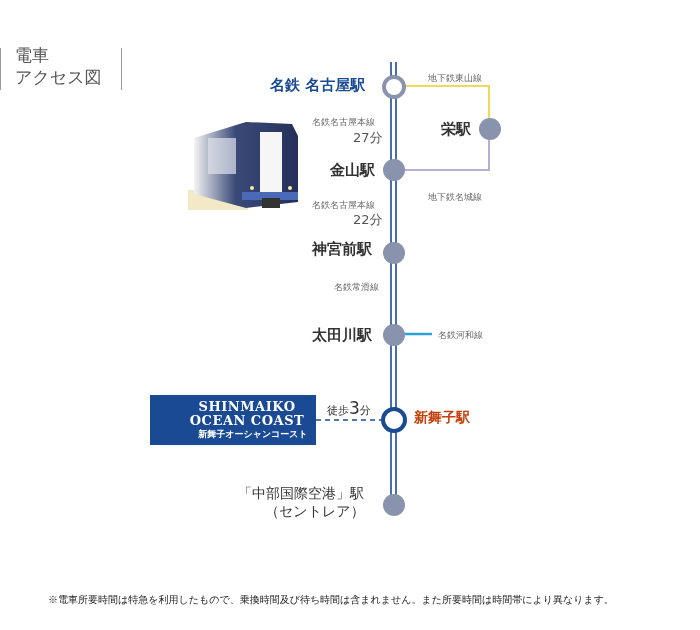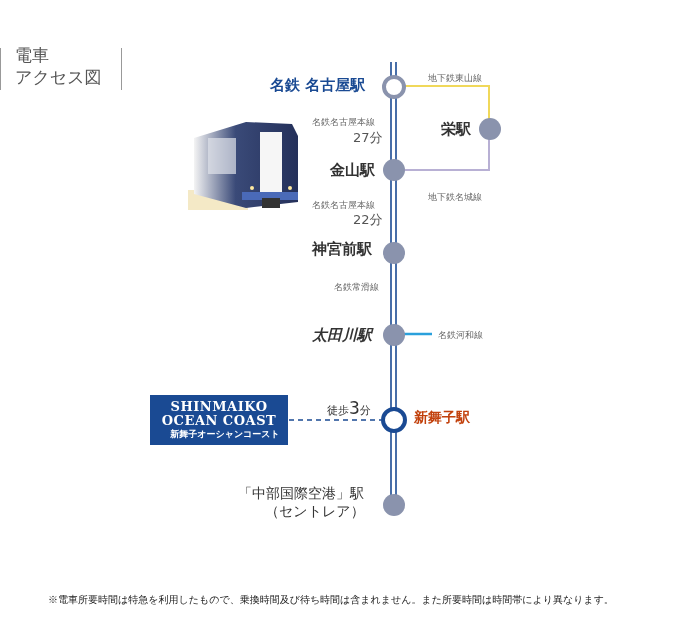--- a/index.html
+++ b/index.html
@@ -7,21 +7,21 @@
   .abs{position:absolute;}
   .title-box{left:0;top:48px;width:120px;height:42px;border-left:1px solid #999;border-right:1px solid #999;}
   .title-box .l1{position:absolute;left:14px;top:-4px;font-size:17px;color:#555;}
   .title-box .l2{position:absolute;left:14px;top:18px;font-size:17px;color:#555;text-align:center;}
   .st-name{font-weight:bold;font-size:15px;color:#333;white-space:nowrap;}
   .small{font-size:9px;color:#666;white-space:nowrap;}
   .dur{font-size:13px;color:#555;white-space:nowrap;}
   .node{width:22px;height:22px;border-radius:50%;background:#8a93ad;}
   .node.ring{background:#fff;box-sizing:border-box;border:4px solid #8a93ad;width:24px;height:24px;}
   .node.ring-blue{background:#fff;box-sizing:border-box;border:4px solid #1a4a93;width:26px;height:26px;}
-  .oc-box{left:150px;top:395px;width:138px;height:50px;background:#1a4a93;color:#fff;text-align:center;}
+  .oc-box{left:150px;top:395px;width:138px;height:50px;background:#1a4a93;color:#fff;text-align:center;padding-left:28px;}
   .oc-box .en{font-weight:bold;font-size:13px;line-height:14px;letter-spacing:0.5px;font-family:"DejaVu Serif","Liberation Serif",serif;}
   .oc-box .jp{font-size:9px;line-height:12px;font-weight:bold;margin-left:12px;}
   .note{left:0;top:593px;font-size:10px;color:#222;font-family:Liberation Sans, sans-serif;white-space:nowrap;padding-left:48px;}
   .train{left:188px;top:110px;width:112px;height:100px;}
 </style>
 </head>
 <body>
 
 <div class="abs title-box">
   <span class="l1">電車</span>
@@ -78,21 +78,21 @@
 <span class="abs small" style="left:428px;top:175px;margin-top:16px;">地下鉄名城線</span>
 
 <span class="abs small" style="left:312px;top:199px;">名鉄名古屋本線</span>
 <span class="abs dur" style="left:353px;top:211px;">22分</span>
 
 <span class="abs st-name" style="left:312px;top:240px;">神宮前駅</span>
 <div class="abs node" style="left:383px;top:242px;"></div>
 
 <span class="abs small" style="left:334px;top:281px;">名鉄常滑線</span>
 
-<span class="abs st-name" style="left:312px;top:326px;font-style:italic;">太田川駅</span>
+<span class="abs st-name" style="left:312px;top:326px;">太田川駅</span>
 <div class="abs node" style="left:383px;top:324px;"></div>
 <span class="abs small" style="left:438px;top:329px;">名鉄河和線</span>
 
 <div class="abs oc-box">
   <div class="en" style="margin-top:5px;">SHINMAIKO</div>
   <div class="en">OCEAN COAST</div>
   <div class="jp">新舞子オーシャンコースト</div>
 </div>
 
 <div class="abs" style="left:311px;top:398px;white-space:nowrap;margin-left:16px;">

